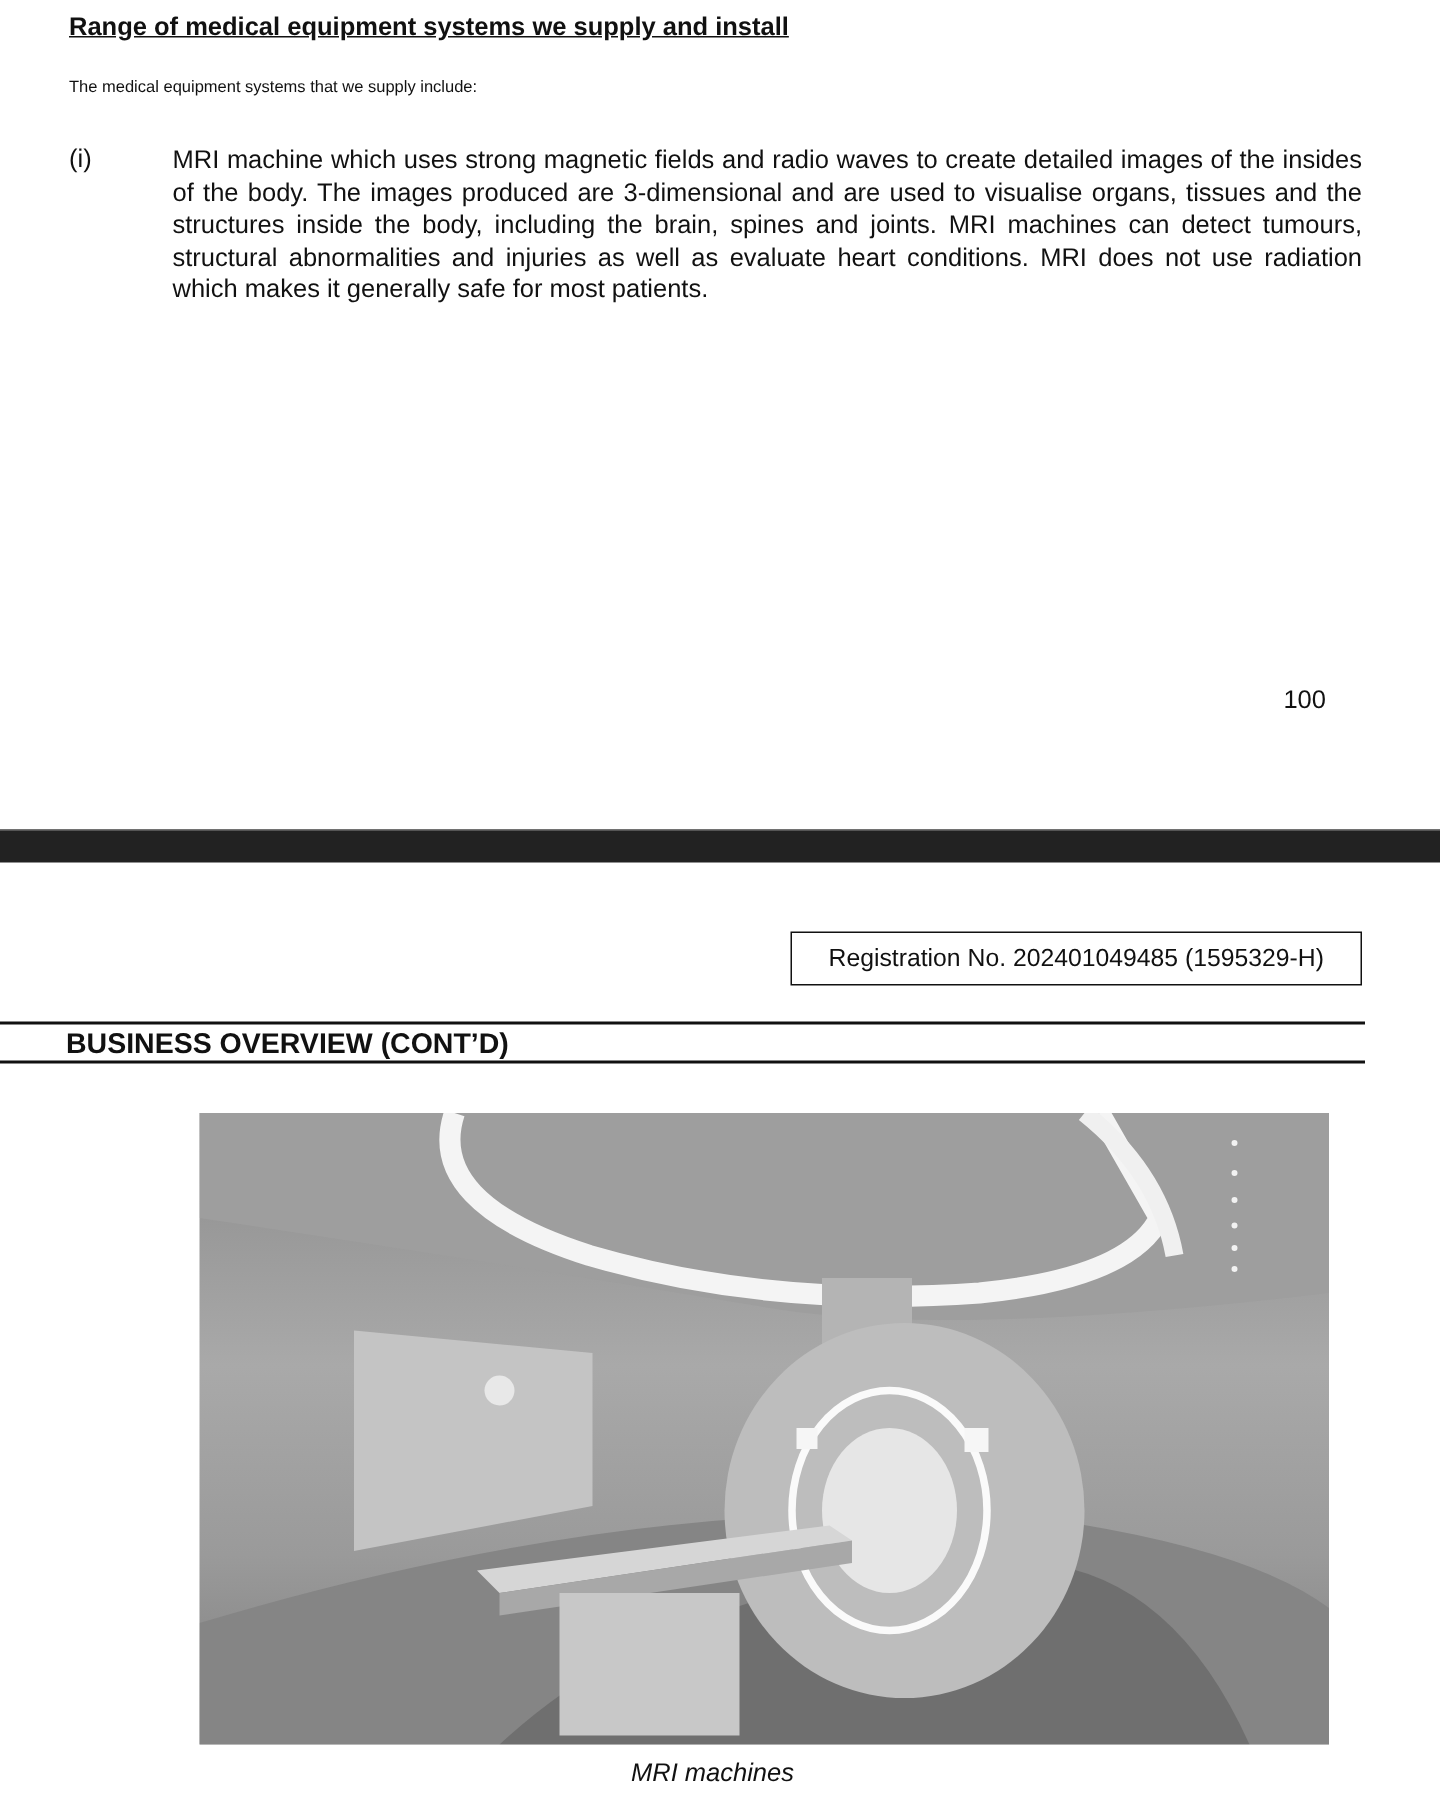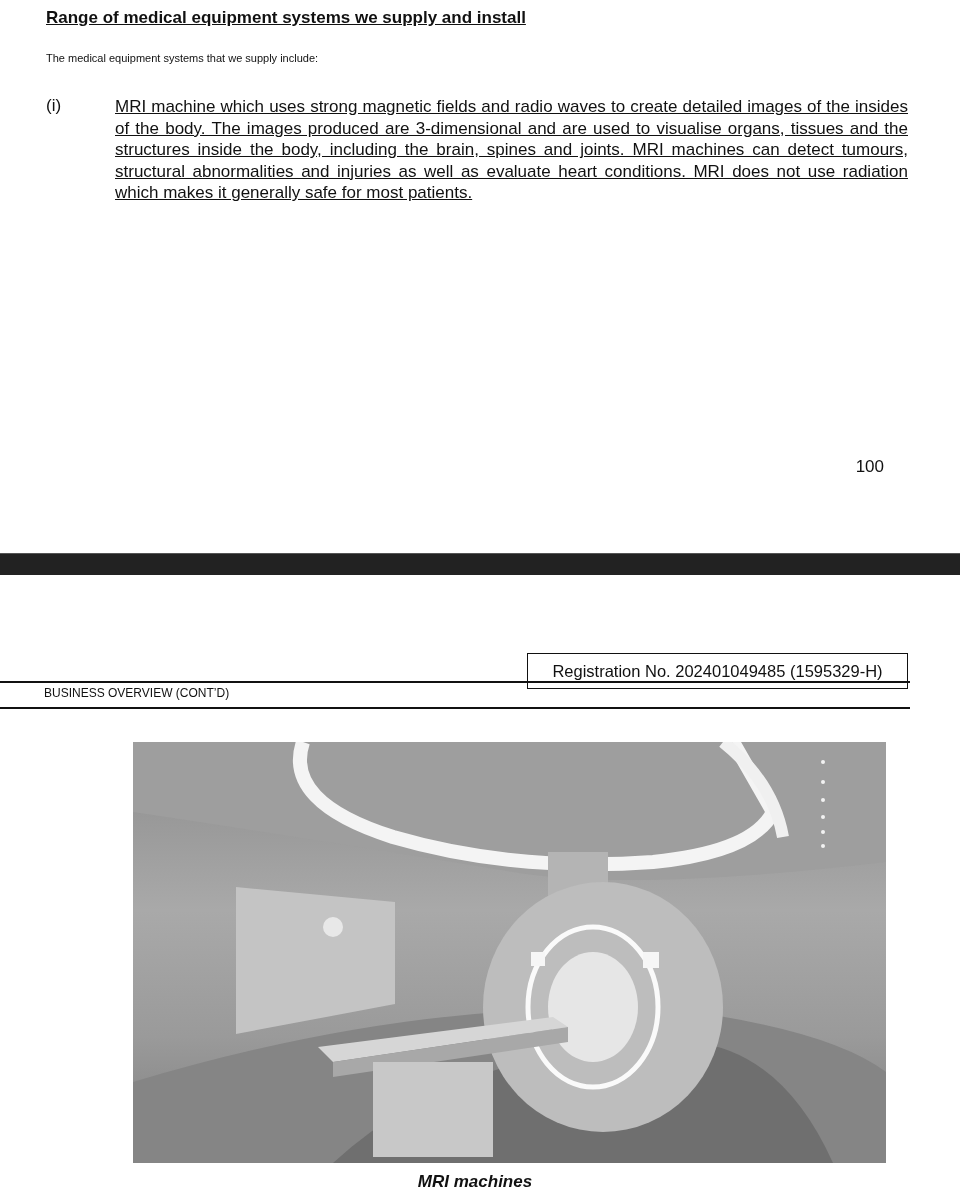--- a/index.html
+++ b/index.html
@@ -2,31 +2,31 @@
 <html><head>
 <meta charset="utf-8">
 <style>
   html, body { margin:0; padding:0; }
   body { width:960px; height:1200px; background:#fff; position:relative; overflow:hidden;
          font-family:"Liberation Sans", sans-serif; color:#111; }
   .abs { position:absolute; }
   .heading { left:46px; top:8px; font-size:17px; font-weight:bold; text-decoration:underline;text-align:center; }
   .intro { left:46px; top:52px; font-size:11px; }
   .item-num { left:46px; top:96px; font-size:17px; }
-  .item-text { left:115px; top:96px; width:793px; font-size:17px; line-height:21.6px; text-align:justify;text-decoration:underline; }
+  .item-text { left:115px; top:96px; width:793px; font-size:17px; line-height:21.6px; text-align:justify; }
   .page-num { left:0; width:884px; top:457px; text-align:right; font-size:17px; }
   .divider-bar { left:0; top:553px; width:960px; height:21px; background:#222; border-top:1px solid #555; }
   .reg-box { left:527px; top:621px; width:381px; height:36px; border:1.5px solid #111; box-sizing:border-box;
-             font-size:16.5px; display:flex; align-items:center; justify-content:center;margin-top:32px; }
+             font-size:16.5px; display:flex; align-items:center; justify-content:center; }
   .section-rule-top { left:0; top:681px; width:910px; height:2px; background:#111; }
-  .section-title { left:44px; top:686px; font-size:12px; font-weight:normal; }
+  .section-title { left:44px; top:686px; font-size:19px; font-weight:bold; }
   .section-rule-bottom { left:0; top:707px; width:910px; height:2px; background:#111; }
   .photo { left:133px; top:742px; width:753px; height:421px; overflow:hidden;
            background:linear-gradient(180deg,#8c8c8c 0%,#a9a9a9 40%,#9a9a9a 70%,#7d7d7d 100%); }
-  .caption { left:0; width:950px; top:1172px; text-align:center; font-size:17px; font-style:italic;font-weight:bold; }
+  .caption { left:0; width:950px; top:1172px; text-align:center; font-size:17px; font-style:italic; }
 </style>
 </head>
 <body>
 
 <div class="abs heading">Range of medical equipment systems we supply and install</div>
 <div class="abs intro">The medical equipment systems that we supply include:</div>
 <div class="abs item-num">(i)</div>
 <div class="abs item-text">MRI machine which uses strong magnetic fields and radio waves to create detailed images of the insides of the body. The images produced are 3-dimensional and are used to visualise organs, tissues and the structures inside the body, including the brain, spines and joints. MRI machines can detect tumours, structural abnormalities and injuries as well as evaluate heart conditions. MRI does not use radiation which makes it generally safe for most patients.</div>
 <div class="abs page-num">100</div>
 

